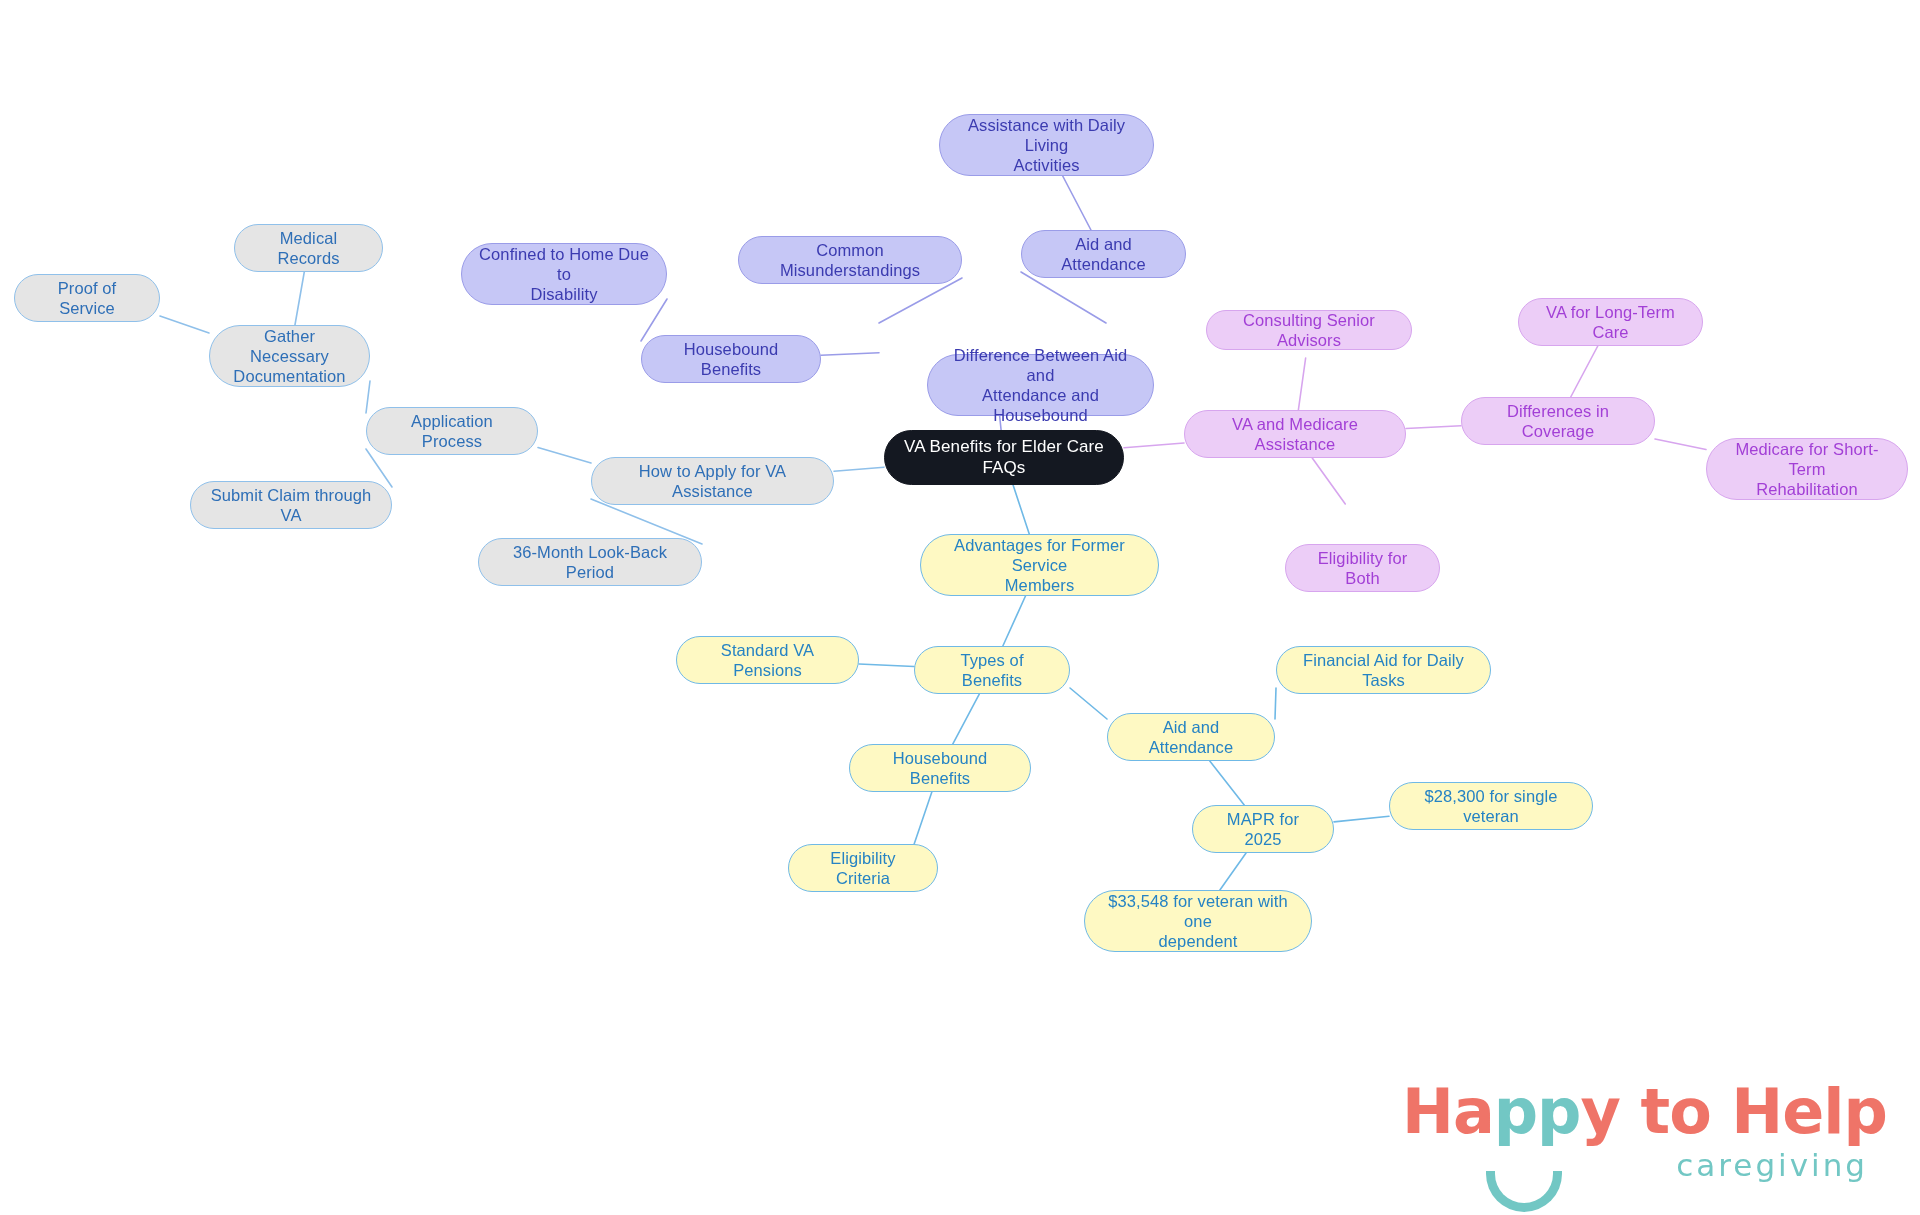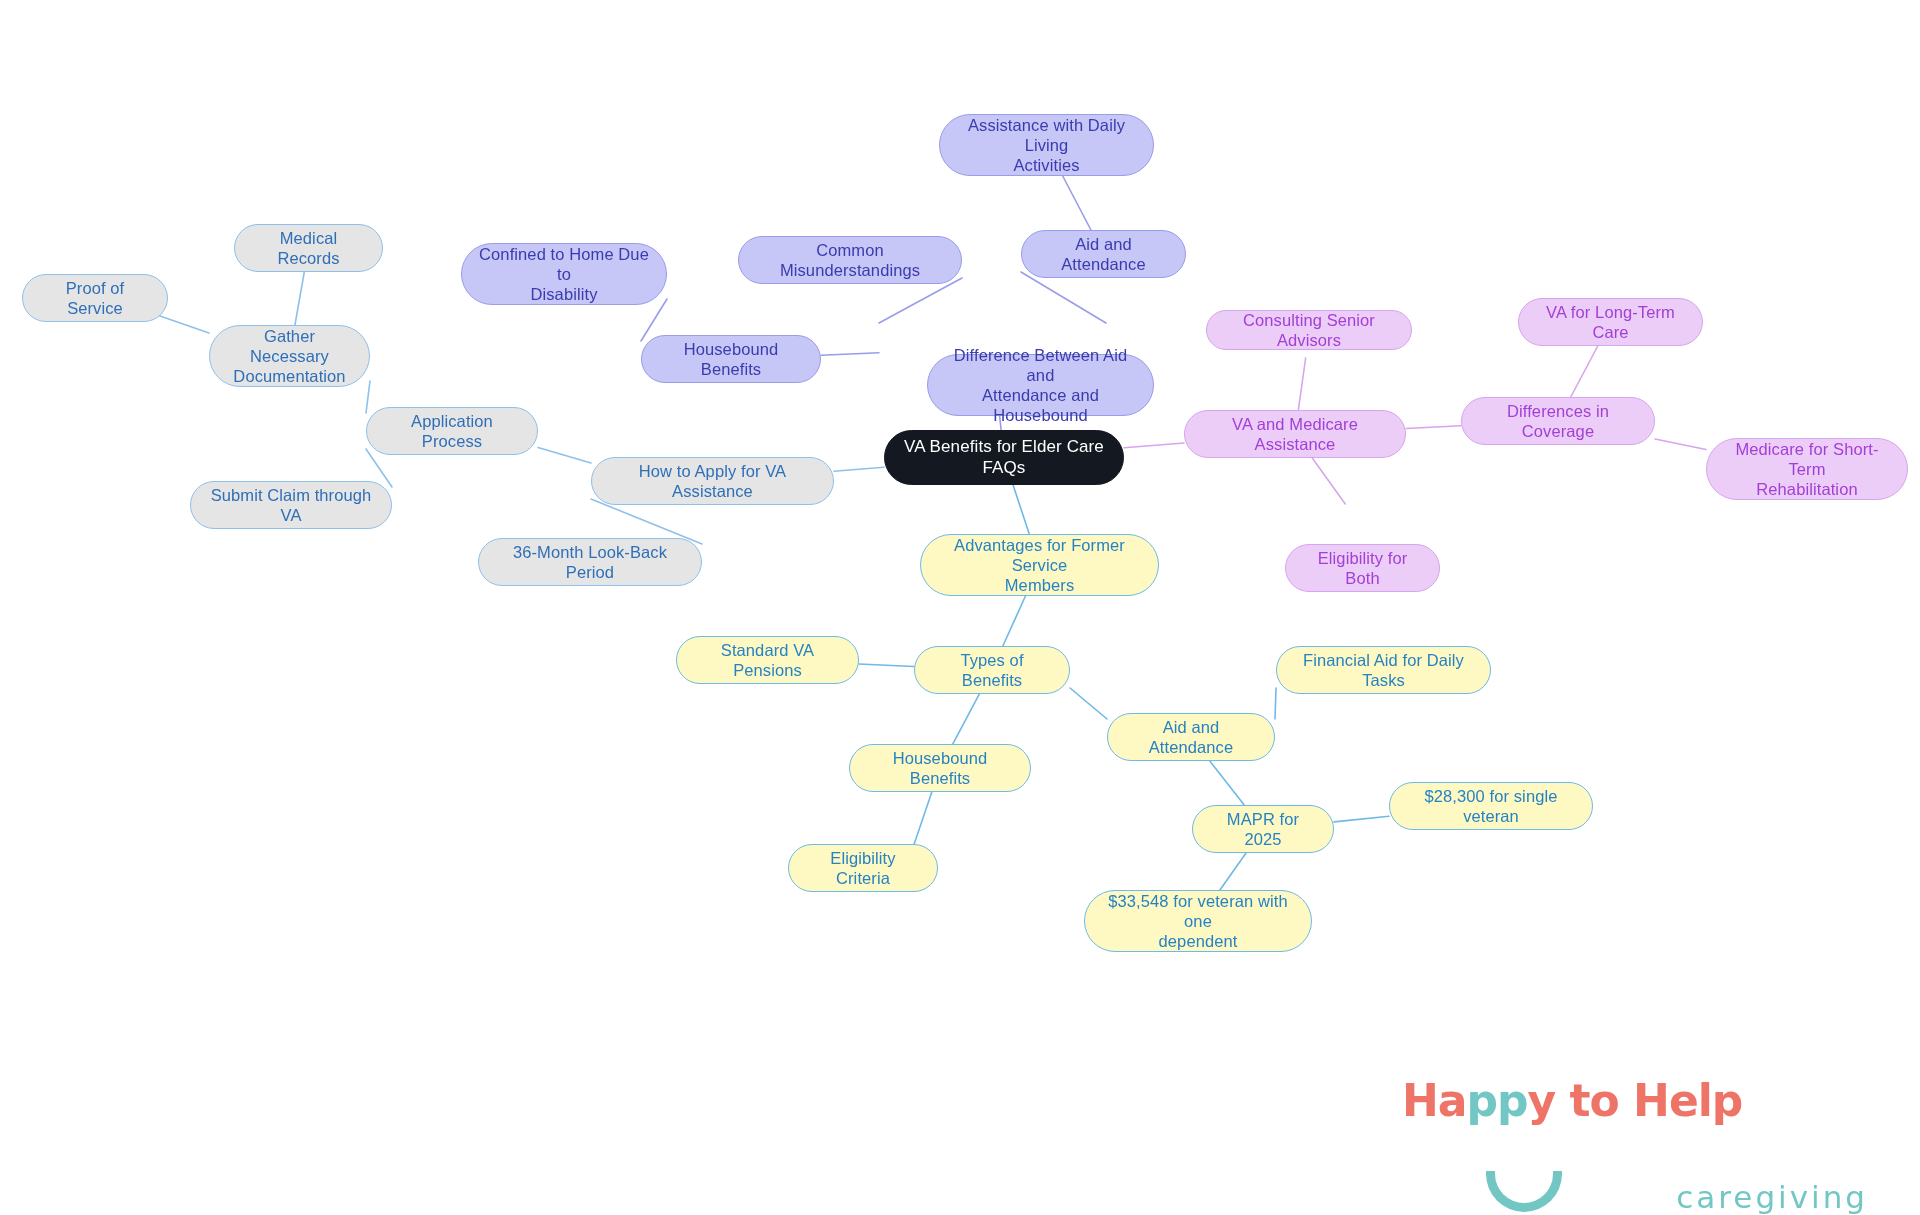--- a/index.html
+++ b/index.html
@@ -35,31 +35,30 @@
   .n-blue2{background:#fef9c3;border-color:#6fb9e6;color:#2583c4;font-size:16.5px;}
   
   .n-purple{background:#c6c7f6;border-color:#9a9ce8;color:#3b3bb0;font-size:16.5px;}
   
   .n-pink{background:#eccdf7;border-color:#d7a5ee;color:#a23fd6;font-size:16.5px;}
 
   
   #logo{position:absolute;right:48px;bottom:18px;width:470px;height:122px;}
   .logo-main{
     position:absolute;left:0;top:0;width:470px;
-    font-size:44px;font-weight:bold;letter-spacing:-1px;
+    font-size:62px;font-weight:bold;letter-spacing:-1px;
     font-family:"DejaVu Sans","Liberation Sans",sans-serif;
     white-space:nowrap;
   }
   .lc{color:#ef7468;}
   .lt{color:#72c7c4;}
   .logo-sub{
     position:absolute;right:4px;top:72px;
     font-size:31px;color:#72c7c4;letter-spacing:3px;
     font-family:"DejaVu Sans","Liberation Sans",sans-serif;
-    margin-top:32px;
   }
   .smile{
     position:absolute;left:84px;top:96px;width:58px;height:32px;
     border:9px solid #72c7c4;border-top:none;
     border-radius:0 0 40px 40px;
   }
 </style>
 </head>
 <body>
 
@@ -100,21 +99,21 @@
       <div class="node n-purple" style="left: 939px; top: 114px; width: 215px; height: 62px;">Assistance with Daily Living
 Activities</div>
       <div class="node n-purple" style="left: 1021px; top: 230px; width: 165px; height: 48px;">Aid and Attendance</div>
       <div class="node n-purple" style="left: 738px; top: 236px; width: 224px; height: 48px;">Common Misunderstandings</div>
       <div class="node n-purple" style="left: 461px; top: 243px; width: 206px; height: 62px;">Confined to Home Due to
 Disability</div>
       <div class="node n-purple" style="left: 927px; top: 317px; width: 227px; height: 62px; margin-top: 37px;">Difference Between Aid and
 Attendance and Housebound</div>
       <div class="node n-purple" style="left: 641px; top: 335px; width: 180px; height: 48px;">Housebound Benefits</div>
       <div class="node n-blue1" style="left: 234px; top: 224px; width: 149px; height: 48px;">Medical Records</div>
-      <div class="node n-blue1" style="left: 22px; top: 274px; width: 146px; height: 48px;">Proof of Service</div>
+      <div class="node n-blue1" style="left: 14px; top: 274px; width: 146px; height: 48px;">Proof of Service</div>
       <div class="node n-blue1" style="left: 209px; top: 325px; width: 161px; height: 62px;">Gather Necessary
 Documentation</div>
       <div class="node n-blue1" style="left: 366px; top: 407px; width: 172px; height: 48px;">Application Process</div>
       <div class="node n-blue1" style="left: 591px; top: 457px; width: 243px; height: 48px;">How to Apply for VA Assistance</div>
       <div class="node n-blue1" style="left: 190px; top: 481px; width: 202px; height: 48px;">Submit Claim through VA</div>
       <div class="node n-blue1" style="left: 478px; top: 538px; width: 224px; height: 48px;">36-Month Look-Back Period</div>
       <div class="node n-blue2" style="left: 920px; top: 534px; width: 239px; height: 62px;">Advantages for Former Service
 Members</div>
       <div class="node n-blue2" style="left: 914px; top: 646px; width: 156px; height: 48px;">Types of Benefits</div>
       <div class="node n-blue2" style="left: 676px; top: 636px; width: 183px; height: 48px;">Standard VA Pensions</div>

